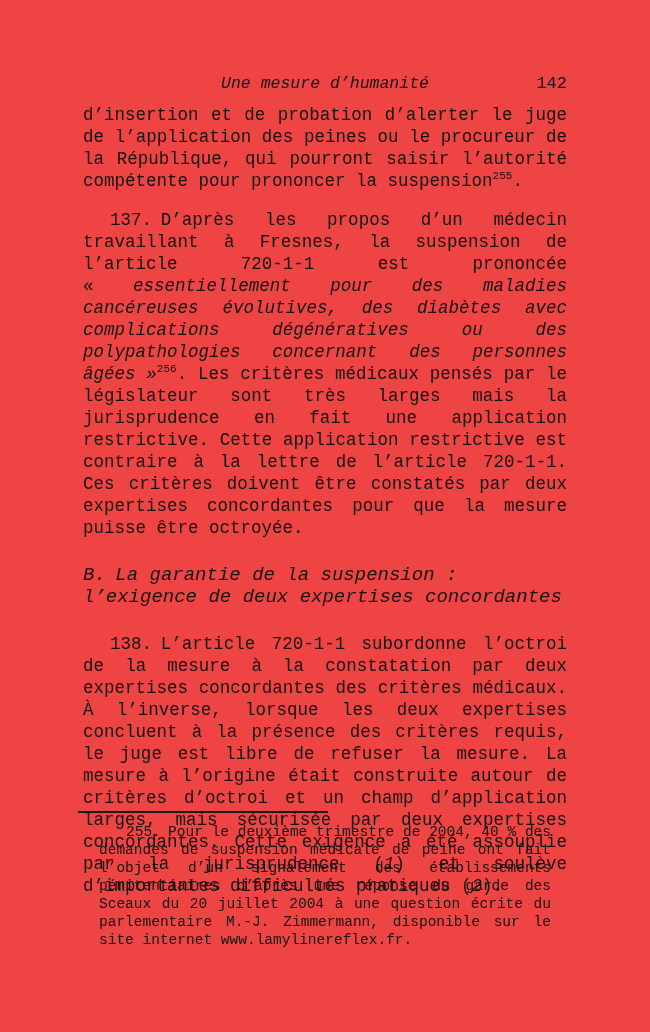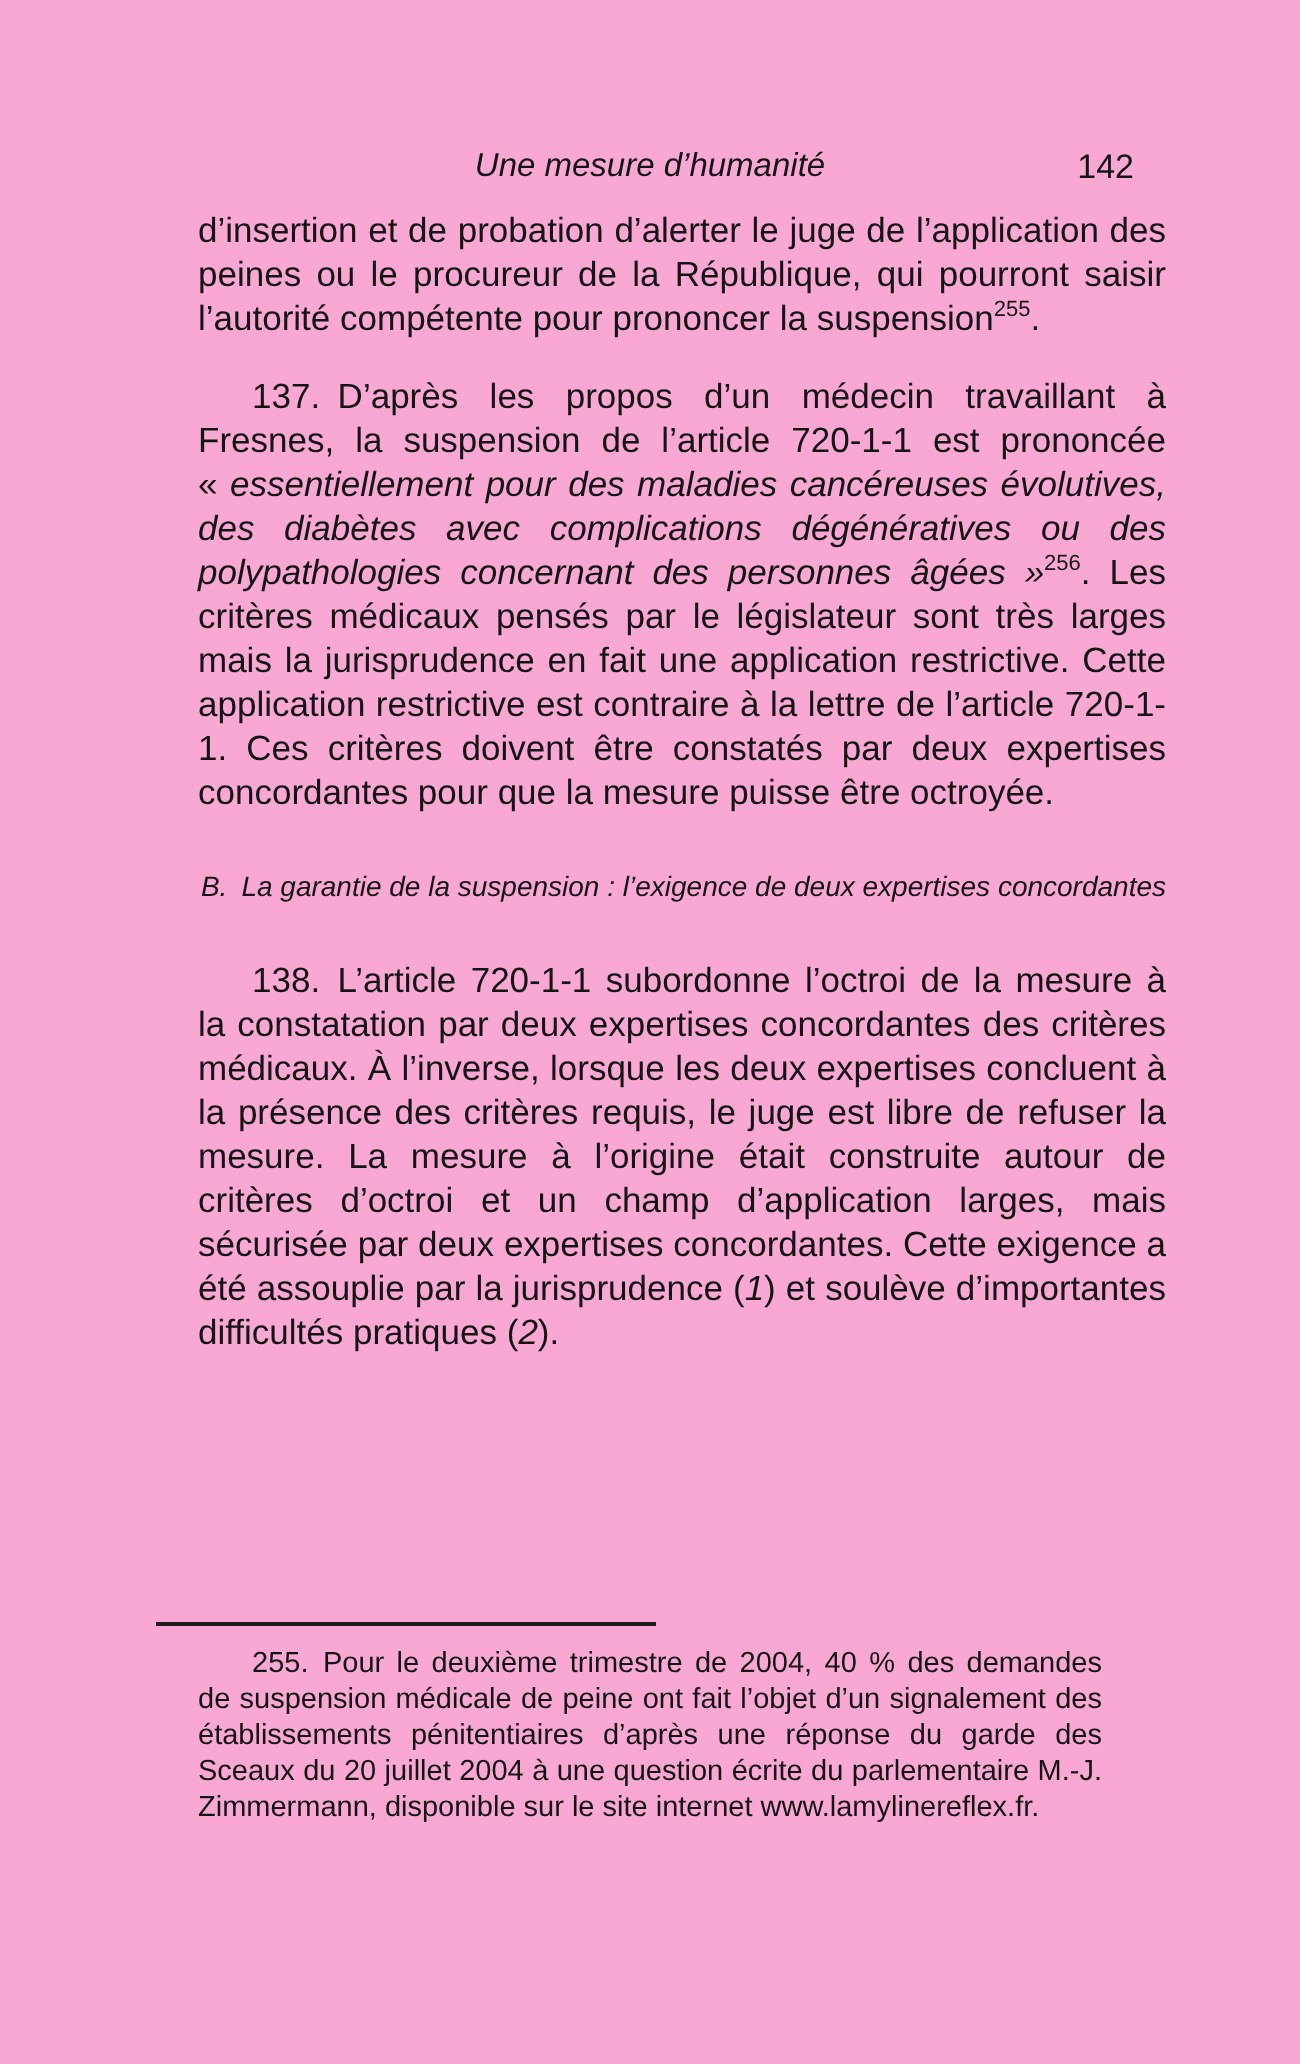--- a/index.html
+++ b/index.html
@@ -1,22 +1,22 @@
 <!DOCTYPE html>
 <html><head>
 <meta charset="utf-8">
 <style>
   html, body { margin: 0; padding: 0; background: #e8e8e8; }
   .page {
     position: relative;
     width: 650px;
     height: 1032px;
     margin: 0 auto;
-    background: #f9a8d4;
-    font-family: Liberation Sans, sans-serif;
+    background: #ef4444;
+    font-family: Liberation Mono, monospace;
     color: #141414;
     overflow: hidden;
   }
   .running-header {
     position: absolute;
     top: 74px;
     left: 83px;
     width: 484px;
     height: 22px;
     font-size: 16.5px;
@@ -29,38 +29,38 @@
   .page-number {
     position: absolute;
     right: 0;
     top: 0;
     font-style: normal;
     font-size: 17px;
   }
   .body-text {
     position: absolute;
     top: 104px;
-    left: 99px;
+    left: 83px;
     width: 484px;
     font-size: 17.5px;
     line-height: 22px;
     text-align: justify;
   }
   .body-text p { margin: 0; }
   .para-continuation { text-indent: 0; }
   .para-numbered { text-indent: 27px; }
   .para-137 { margin-top: 17px !important; }
   .para-138 { margin-top: 25px !important; }
   .section-heading {
     margin: 25px 0 0 0;
     font-style: italic;
     font-weight: normal;
-    font-size: 14px;
+    font-size: 19px;
     line-height: 22px;
-    text-align: right;
+    text-align: left;
   }
   .italic { font-style: italic; }
   sup.fn-ref {
     font-size: 11px;
     line-height: 0;
     vertical-align: baseline;
     position: relative;
     top: -7px;
   }
   .footnotes {

